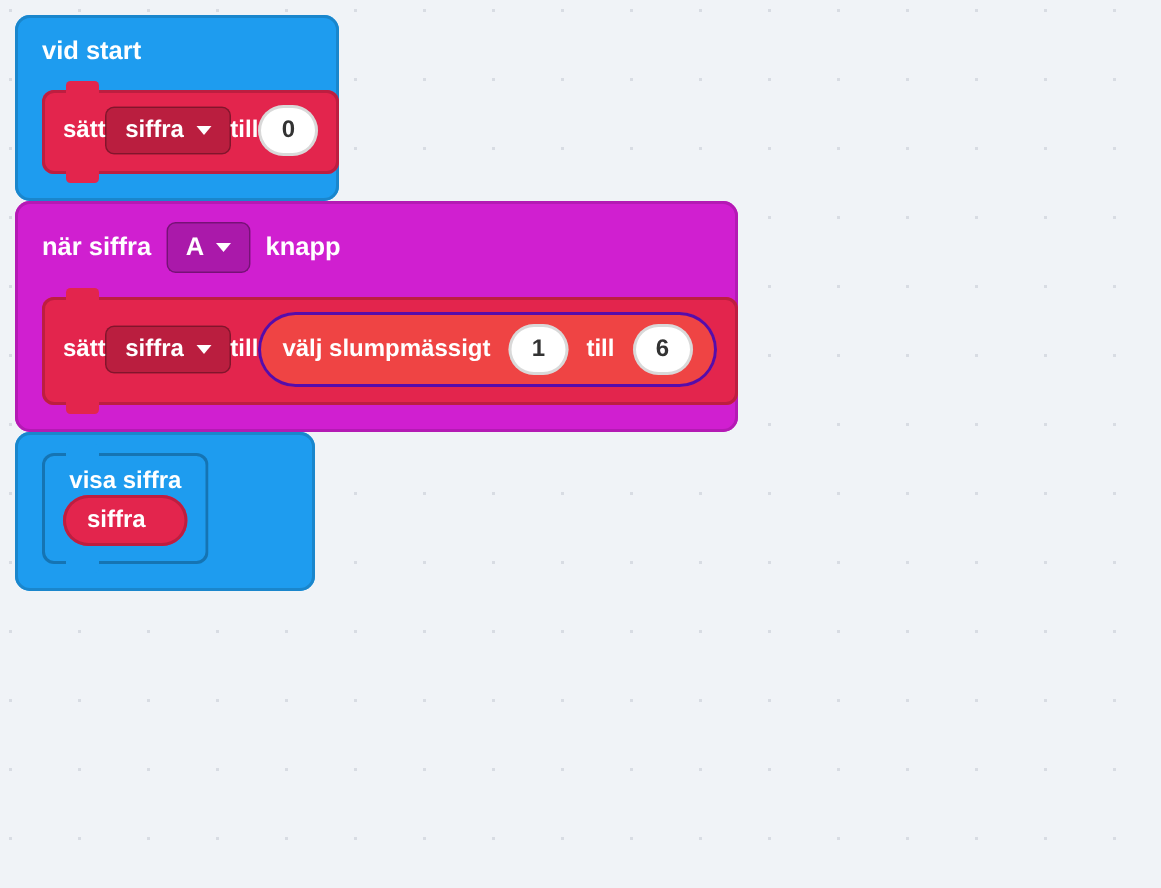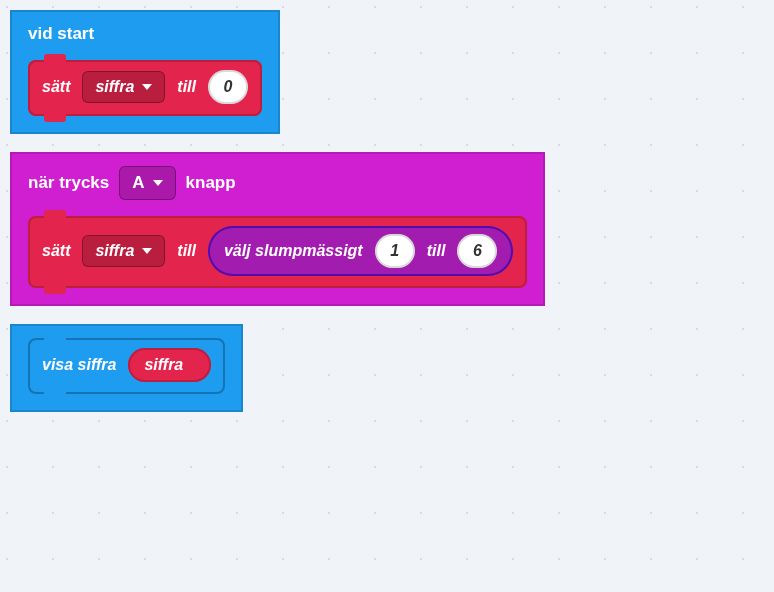--- a/index.html
+++ b/index.html
@@ -11,48 +11,45 @@
     padding: 10px;
     width: 774px;
     height: 592px;
     position: relative;
     background-image: radial-gradient(circle, #d8dce3 1px, transparent 1px);
     background-size: 46px 46px;
     background-position: 30px 30px;
   }
 
   .hat {
-    border-radius: 0;
-    padding: 14px 18px 8px 18px;
+    border-radius: 10px;
+    padding: 14px 0 8px 18px;
     color: #fff;
-    margin-bottom: 18px;
     display: inline-block;
     vertical-align: top;
     min-width: 200px;
   }
   .hat-blue   { background: #1e9cef; box-shadow: inset 0 0 0 2px #1a86cc; }
   .hat-pink   { background: #d01fd0; box-shadow: inset 0 0 0 2px #b41ab4; }
 
   .hat-title {
     display: flex;
     align-items: center;
     gap: 10px;
     margin-bottom: 16px;
     font-size: 17px;
   }
 
   .inner-block {
     border-radius: 8px;
     padding: 10px 14px 12px 14px;
     display: inline-flex;
     align-items: center;
-    gap: 12px;
     position: relative;
     margin-bottom: 10px;
-    font-style: italic;
   }
   .red-block  { background: #e3254d; box-shadow: inset 0 0 0 2px #bd1e40; }
   .blue-block { background: #1e9cef; box-shadow: inset 0 0 0 2px #1a86cc; }
 
   
   .inner-block::before {
     content: "";
     position: absolute;
     top: -6px; left: 16px;
     width: 22px; height: 8px;
@@ -99,21 +96,21 @@
   }
 
   .pill-reporter {
     border-radius: 999px;
     padding: 8px 16px;
     display: inline-flex;
     align-items: center;
     gap: 12px;
     color: #fff;
   }
-  .purple-rep { background: #a21caf; box-shadow: inset 0 0 0 2px #560cab; }
+  .purple-rep { background: #ef4444; box-shadow: inset 0 0 0 2px #560cab; }
   .red-rep    { background: #e3254d; box-shadow: inset 0 0 0 2px #bd1e40; }
 
   .txt { color: #fff; }
 
   .row { display: block; }
 </style>
 </head>
 <body>
 
 <div class="row">
@@ -129,21 +126,21 @@
       </span>
       <span class="txt">till</span>
       <span class="pill-num">0</span>
     </div>
   </div>
 </div>
 
 <div class="row">
   <div class="hat hat-pink">
     <div class="hat-title">
-      <span>när trycks</span>
+      <span>när siffra</span>
       <span class="drop">
         <span>A</span>
         <span class="caret"></span>
       </span>
       <span>knapp</span>
     </div>
     <div class="inner-block red-block">
       <span class="txt">sätt</span>
       <span class="drop">
         <span>siffra</span>
@@ -155,21 +152,21 @@
         <span class="pill-num">1</span>
         <span>till</span>
         <span class="pill-num">6</span>
       </span>
     </div>
   </div>
 </div>
 
 <div class="row">
   <div class="hat hat-blue">
-    <div class="inner-block blue-block" style="box-shadow: inset 0 0 0 2px #1574b3;">
+    <div class="inner-block blue-block" style="box-shadow: inset 0 0 0 2px #1574b3; flex-direction: column;">
       <span class="txt">visa siffra</span>
       <span class="pill-reporter red-rep">
         <span>siffra</span>
         <span class="caret"></span>
       </span>
     </div>
   </div>
 </div>
 
 </body></html>

